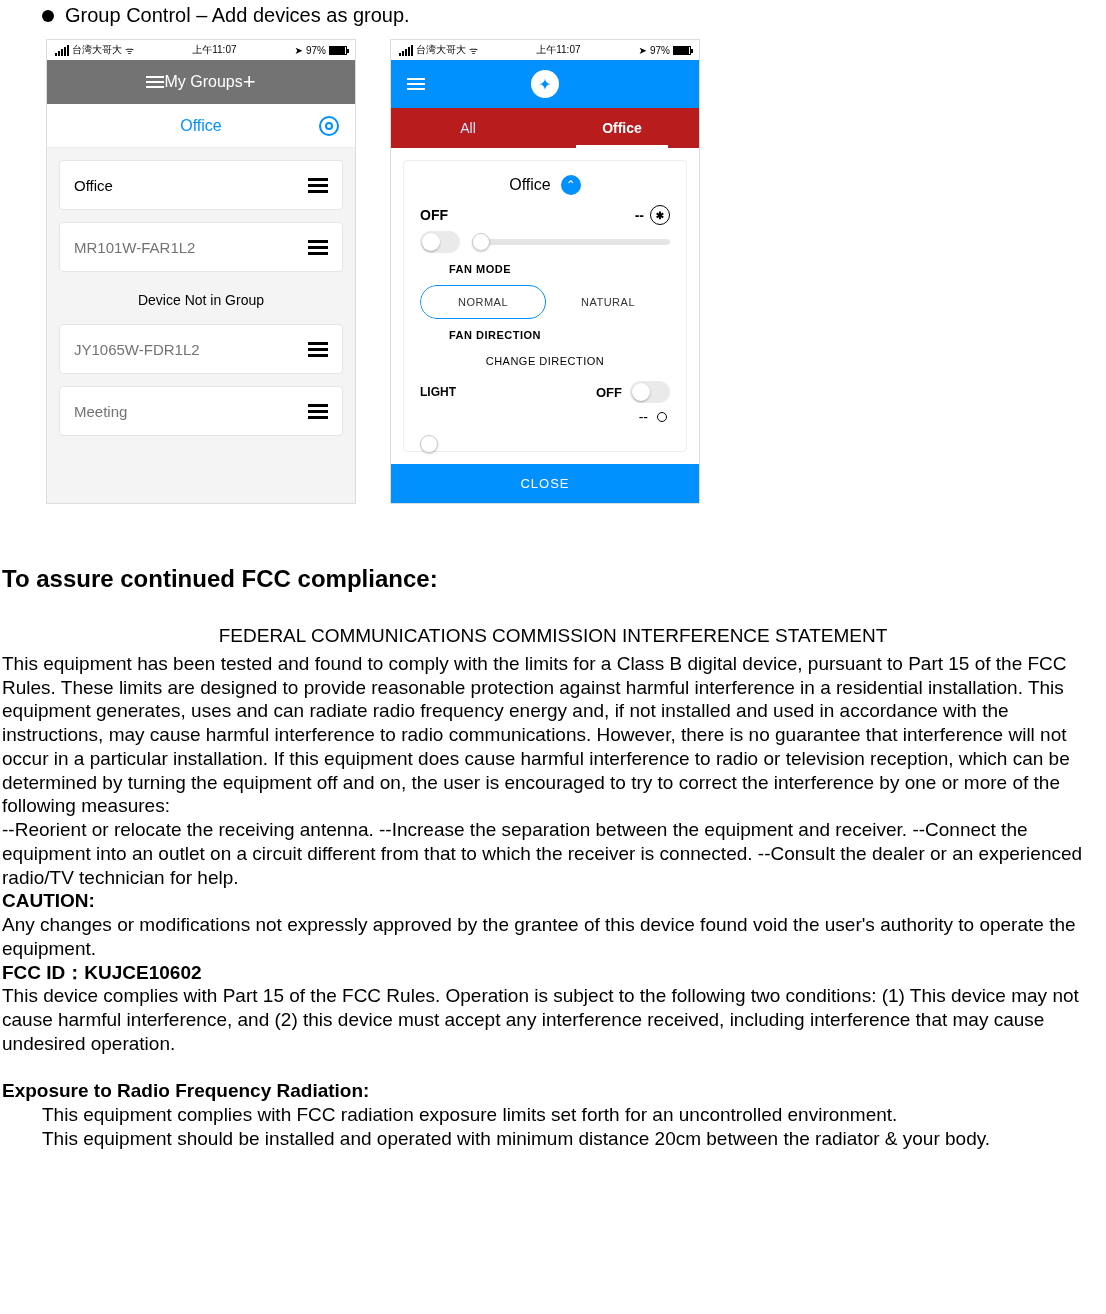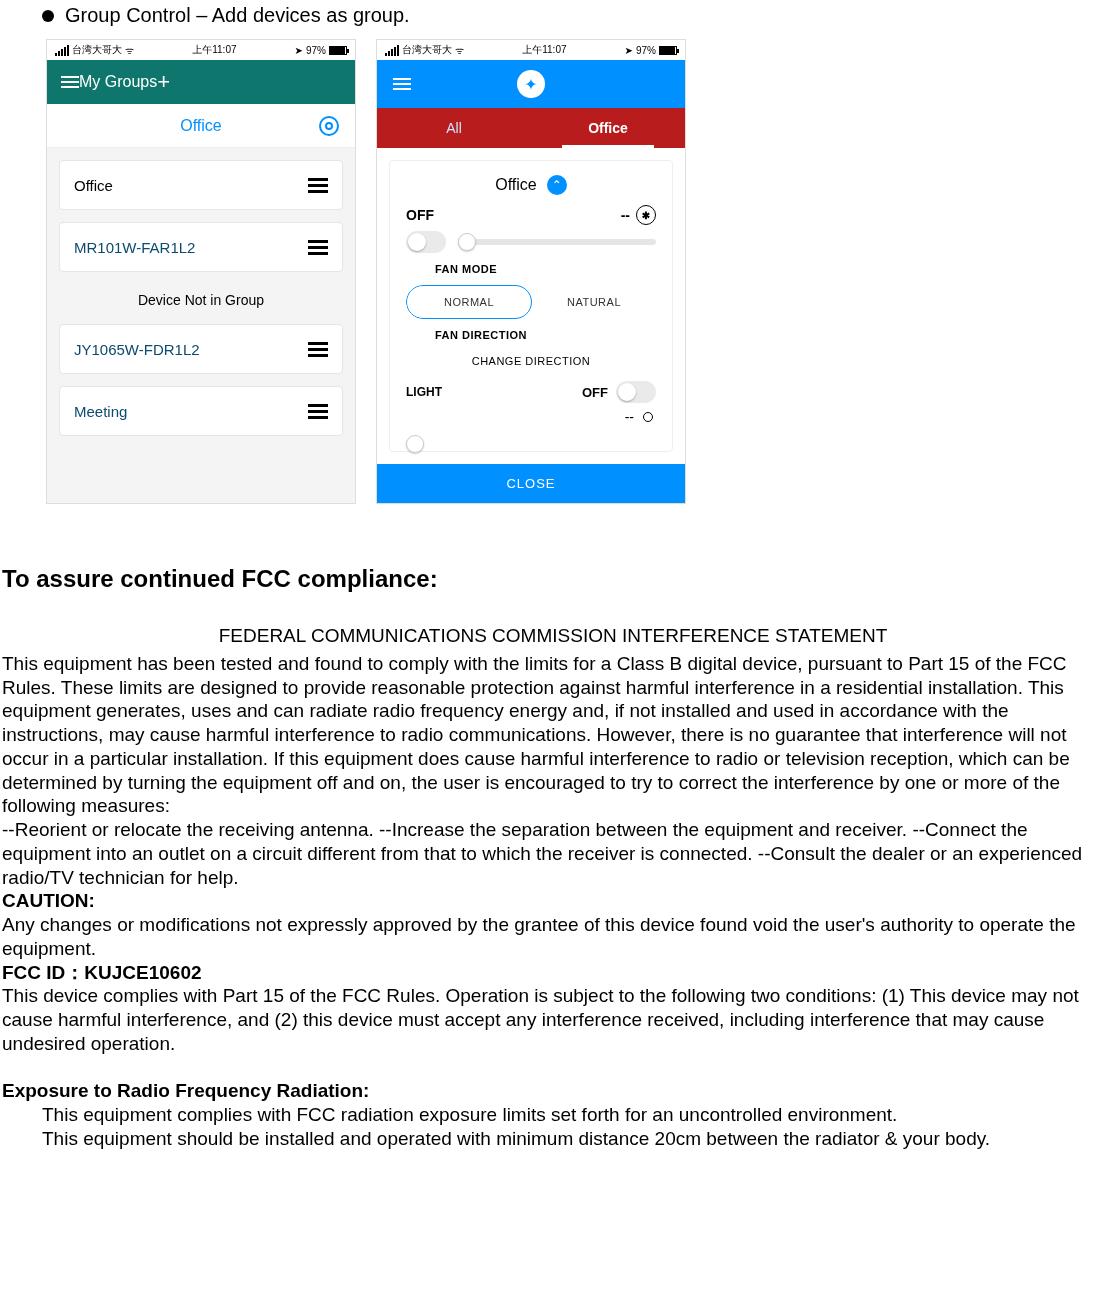--- a/index.html
+++ b/index.html
@@ -1,31 +1,31 @@
 <!DOCTYPE html>
 <html><head>
 <meta charset="utf-8">
 <style>
   * { box-sizing: border-box; margin: 0; padding: 0; }
   body { font-family: Arial, Helvetica, sans-serif; background: #fff; width: 1106px; }
   .page { padding: 4px 0 30px 0; }
   .bullet-row { display: flex; align-items: center; gap: 11px; padding-left: 42px; margin-bottom: 12px; font-size: 20px; }
   .bullet { width: 12px; height: 12px; background: #000; border-radius: 50%; }
-  .phones { display: flex; gap: 20px; padding-left: 46px; margin-bottom: 60px; }
+  .phones { display: flex; gap: 34px; padding-left: 46px; margin-bottom: 60px; }
   .phone { width: 310px; background: #f4f4f4; border: 1px solid #ddd; display: flex; flex-direction: column; position: relative; }
   .phone.right { background: #fff; }
   .status-bar { height: 20px; background: #fff; display: flex; align-items: center; justify-content: space-between; padding: 0 8px; font-size: 10px; }
   .status-left, .status-right { display: flex; align-items: center; gap: 3px; }
   .signal-bars { display: flex; align-items: flex-end; gap: 1px; }
   .signal-bars span { width: 2px; background: #000; }
   .signal-bars span:nth-child(1){height:3px}.signal-bars span:nth-child(2){height:5px}.signal-bars span:nth-child(3){height:7px}.signal-bars span:nth-child(4){height:9px}.signal-bars span:nth-child(5){height:11px}
   .battery { width: 18px; height: 9px; border: 1px solid #000; position: relative; }
   .battery::after { content:""; position:absolute; right:-3px; top:2px; width:2px; height:4px; background:#000; }
   .battery-fill { height:100%; width:95%; background:#000; }
-  .blue-header { background: #0f766e; color:#fff; height: 44px; display:flex; align-items:center; justify-content:flex-start; padding: 0 14px; font-size: 16px; }
+  .blue-header { background: #737373; color:#fff; height: 44px; display:flex; align-items:center; justify-content:center; padding: 0 14px; font-size: 16px; }
   .hamburger-lines { display:flex; flex-direction:column; gap:3px; }
   .hamburger-lines span { width:18px; height:2px; background:#fff; }
   .plus { font-size: 22px; font-weight: 300; }
   .group-row { background:#fff; height: 44px; display:flex; align-items:center; justify-content:center; color:#0090ff; font-size:16px; position:relative; border-bottom:1px solid #eee; }
   .gear { width:20px; height:20px; border:2px solid #0090ff; border-radius:50%; display:flex; align-items:center; justify-content:center; position:absolute; right:16px; }
   .gear-inner { width:8px; height:8px; border:2px solid #0090ff; border-radius:50%; }
   .group-body { padding: 12px; display:flex; flex-direction:column; gap:12px; }
   .device-card { background:#fff; border:1px solid #e5e5e5; border-radius:4px; height:50px; display:flex; align-items:center; justify-content:space-between; padding:0 14px; font-size:15px; }
   .drag-handle { display:flex; flex-direction:column; gap:3px; }
   .drag-handle span { width:20px; height:3px; background:#000; }
@@ -56,21 +56,21 @@
   .light-row { display:flex; align-items:center; justify-content:space-between; font-size:12px; font-weight:bold; }
   .light-toggle { display:flex; align-items:center; gap:8px; font-size:13px; }
   .bright-row { display:flex; align-items:center; justify-content:flex-end; gap:6px; font-size:14px; margin-top:-4px; }
   .sun-icon { width:16px; height:16px; position:relative; }
   .sun-icon::before { content:""; position:absolute; inset:3px; border:1.5px solid #000; border-radius:50%; }
   .close-bar { background:#0090ff; color:#fff; text-align:center; padding:12px 0; font-size:13px; letter-spacing:1px; }
   .doc-text { padding: 0 2px; font-size: 19px; line-height: 1.25; }
   .doc-text h2 { font-size: 24px; margin: 20px 0 30px 0; }
   .doc-text .centered { text-align:center; font-weight:normal; margin-bottom:4px; }
   .indent { padding-left: 40px; }
-  .grey { color:#0c4a6e; }
+  .grey { color:#737373; }
 </style>
 </head>
 <body>
 
 <div class="page">
   <div class="bullet-row">
     <div class="bullet"></div>
     <span>Group Control – Add devices as group.</span>
   </div>
 

